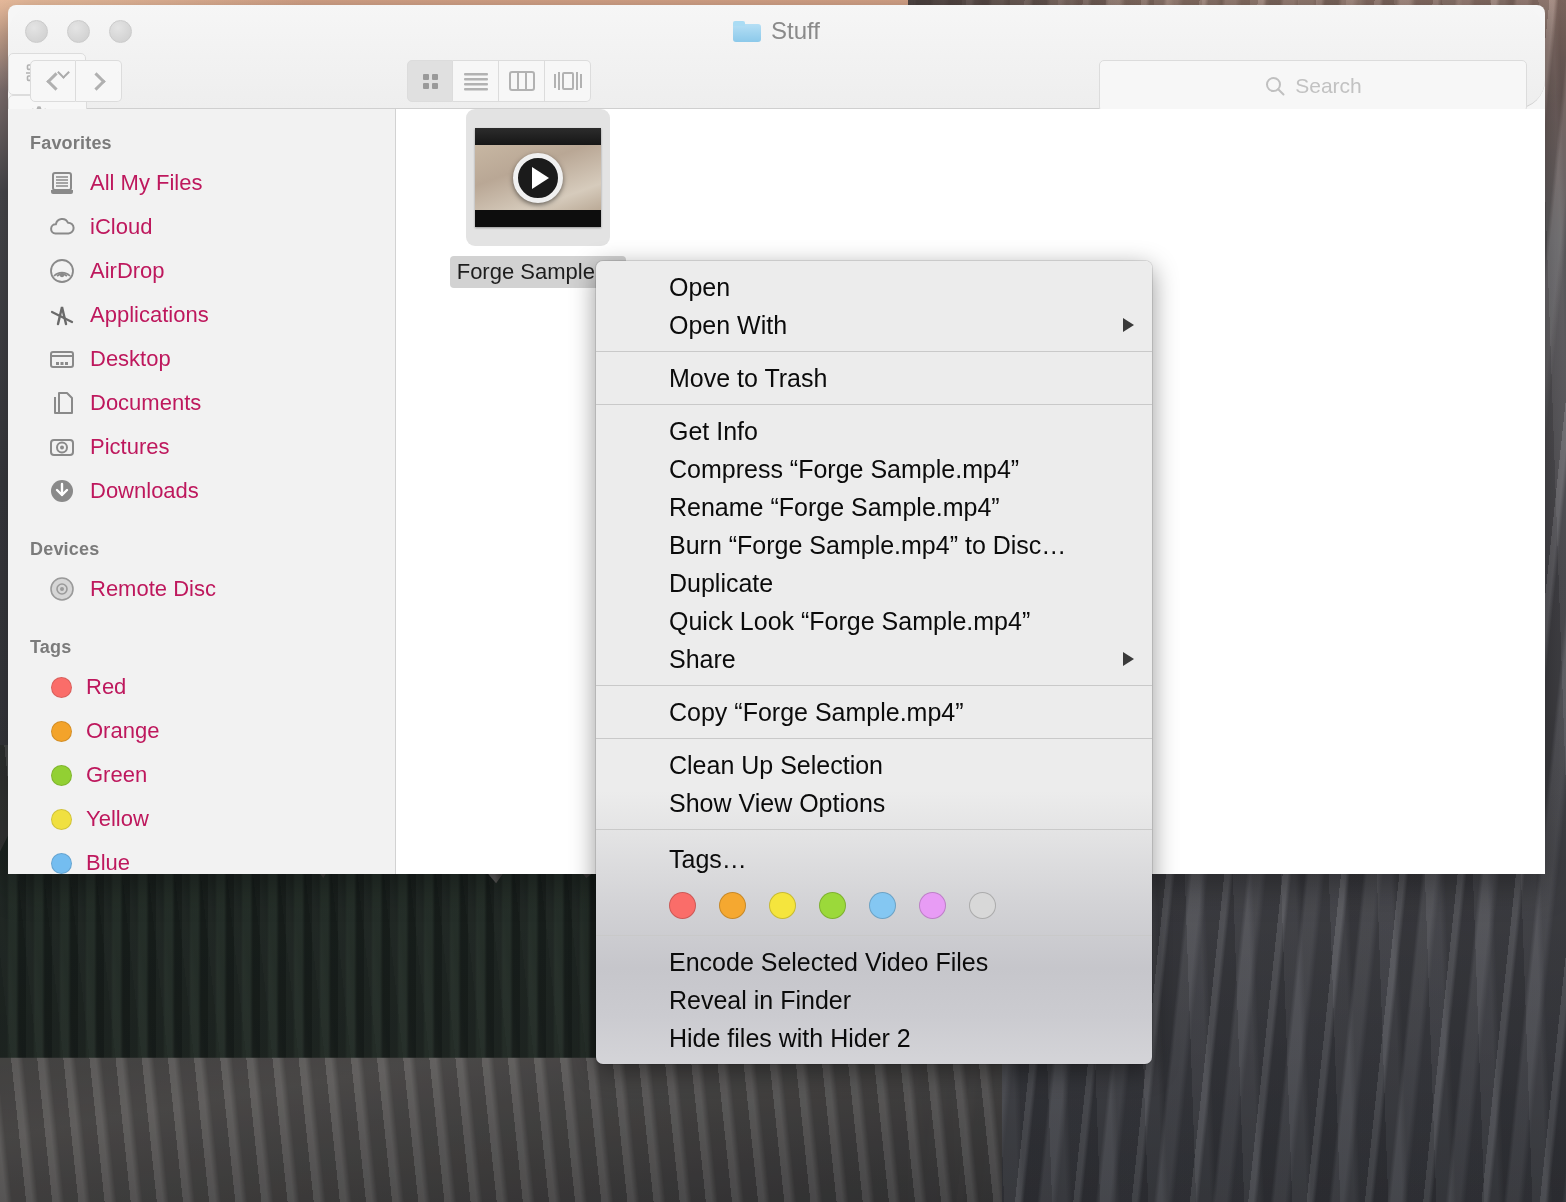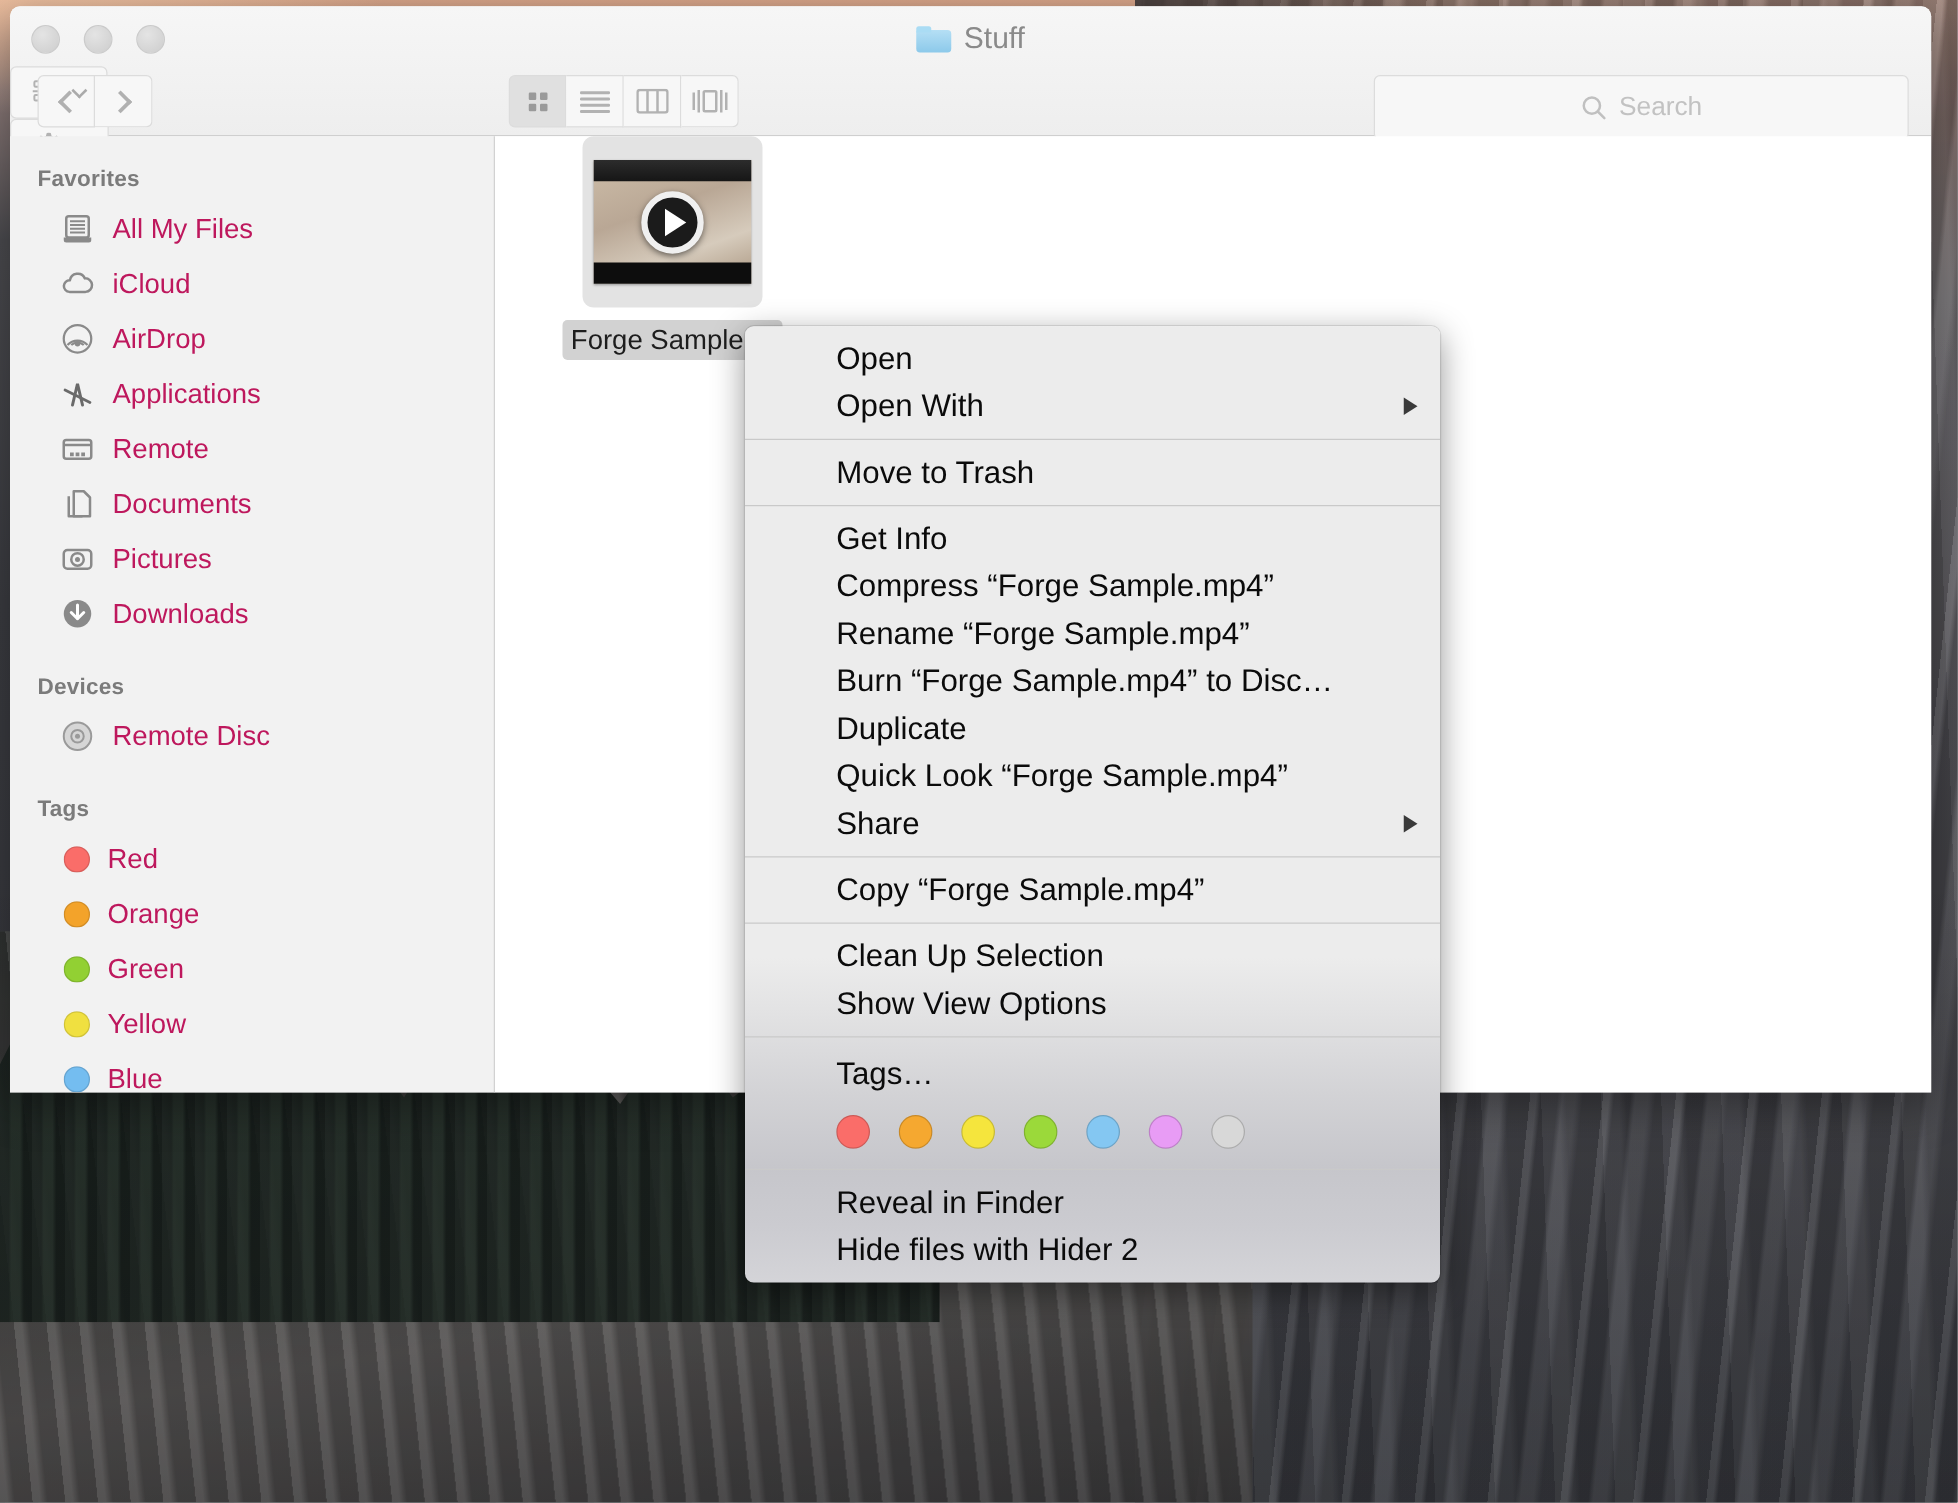--- a/index.html
+++ b/index.html
@@ -66,20 +66,21 @@
     width: 1537px; height: 869px;
     background: #f6f6f6;
     border-radius: 8px 8px 0 0;
     box-shadow: 0 10px 34px rgba(0,0,0,.35);
     overflow: hidden;
   }
   #titlebar {
     position: relative; height: 104px;
     background: linear-gradient(180deg,#f6f6f6 0%, #eeeeee 100%);
     border-bottom: 1px solid #cfcfcf;
+    border-radius: 29px;
   }
   
   #traffic { position: absolute; left: 17px; top: 15px; display: flex; gap: 19px; }
   .light {
     width: 23px; height: 23px; border-radius: 50%;
     background: radial-gradient(circle at 38% 32%, #e4e4e4 0%, #d6d6d6 60%, #cdcdcd 100%);
     border: 1px solid #cbcbcb;
   }
   #window-title {
     position: absolute; left: 0; right: 0; top: 12px;
@@ -395,21 +396,21 @@
           <svg width="28" height="28" viewBox="0 0 28 28">
             <rect x="3" y="7" width="22" height="15" rx="2" fill="none" stroke="#8a8a8a" stroke-width="2"></rect>
             <line x1="3" y1="11" x2="25" y2="11" stroke="#8a8a8a" stroke-width="2"></line>
             <g fill="#8a8a8a">
               <rect x="8" y="17" width="3" height="3"></rect>
                 <rect x="12.5" y="17" width="3" height="3"></rect>
                 <rect x="17" y="17" width="3" height="3"></rect>
             </g>
           </svg>
         </span>
-        <span>Remote</span>
+        <span>Desktop</span>
       </div>
 
       <div class="sb-item">
         <span class="sb-icon">
           <svg width="28" height="28" viewBox="0 0 28 28">
             <path d="M11 4h8l5 5v15h-13z" fill="none" stroke="#8a8a8a" stroke-width="2" stroke-linejoin="round"></path>
             <path d="M7 8v16h11" fill="none" stroke="#8a8a8a" stroke-width="2" stroke-linejoin="round"></path>
           </svg>
         </span>
         <span>Documents</span>
@@ -564,20 +565,23 @@
       <span class="swatch" style="background:#9bd93a; border:1px solid rgba(0,0,0,.18);"></span>
       <span class="swatch" style="background:#84c7f2; border:1px solid rgba(0,0,0,.18);"></span>
       <span class="swatch" style="background:#e89cf5; border:1px solid rgba(0,0,0,.18);"></span>
       <span class="swatch" style="background:#d8d8d8; border:1px solid rgba(0,0,0,.20);"></span>
     </div>
   </div>
   <div class="menu-sep"></div>
 
   <div class="menu-section">
     <div class="menu-item">
+      <span>Encode Selected Video Files</span>
+    </div>
+    <div class="menu-item">
       <span>Reveal in Finder</span>
     </div>
     <div class="menu-item">
       <span>Hide files with Hider 2</span>
     </div>
   </div>
 
 </div>
 
 </body></html>

